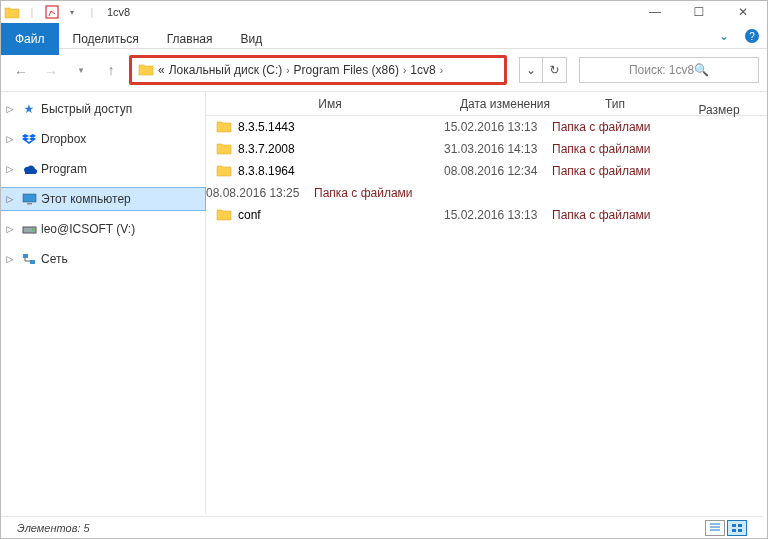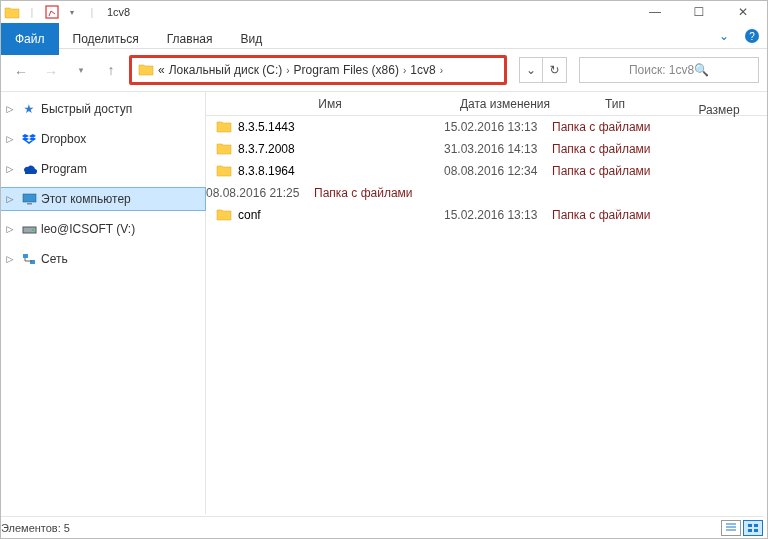--- a/index.html
+++ b/index.html
@@ -48,21 +48,21 @@
 .col-name { width:238px; padding-left:10px; }
 .col-date { width:108px;margin-left:7px; }
 .col-type { width:112px; }
 .col-size { flex:1;margin-top:13px; }
 .filerow { display:flex; height:22px; align-items:center; }
 .filerow .fname { width:238px; padding-left:10px; display:flex; align-items:center; gap:6px; }
 .filerow .fdate { width:108px; color:#555; }
 .filerow .ftype { width:112px; color:#7f1d1d; }
 
 
-.statusbar { position:absolute; bottom:0; left:0; right:4px; height:22px; border-top:1px solid #e5e5e5; display:flex; align-items:center; font-size:11px; padding:0 0; color:#444; }
+.statusbar { position:absolute; bottom:0; left:0; right:4px; height:22px; border-top:1px solid #e5e5e5; display:flex; align-items:center; font-size:11px; padding:0 16px; color:#444;font-style:italic; }
 .statusbar .viewbtns { margin-left:auto; display:flex; gap:2px; }
 .viewbtn { width:20px; height:16px; border:1px solid #999; display:flex; align-items:center; justify-content:center; font-size:9px; }
 .viewbtn.active { background:#cde8ff; border-color:#1979ca; }
 
 
 svg.folder { width:16px; height:14px; }
 </style>
 </head>
 <body>
 
@@ -225,21 +225,21 @@
           <div class="fname">
             <span><svg class="folder" viewBox="0 0 16 14">
                 <path fill="#ffcf4b" stroke="#d9a420" stroke-width="0.5" d="M1 3h5l1 1h8v9H1z"></path>
               </svg></span>
             <span>8.3.8.1964</span>
           </div>
           <div class="fdate">08.08.2016 12:34</div>
           <div class="ftype">Папка с файлами</div>
         </div>
         <div class="filerow">
-          <div class="fdate">08.08.2016 21:25</div>
+          <div class="fdate">08.08.2016 13:25</div>
           <div class="ftype">Папка с файлами</div>
         </div>
         <div class="filerow">
           <div class="fname">
             <span><svg class="folder" viewBox="0 0 16 14">
                 <path fill="#ffcf4b" stroke="#d9a420" stroke-width="0.5" d="M1 3h5l1 1h8v9H1z"></path>
               </svg></span>
             <span>conf</span>
           </div>
           <div class="fdate">15.02.2016 13:13</div>

